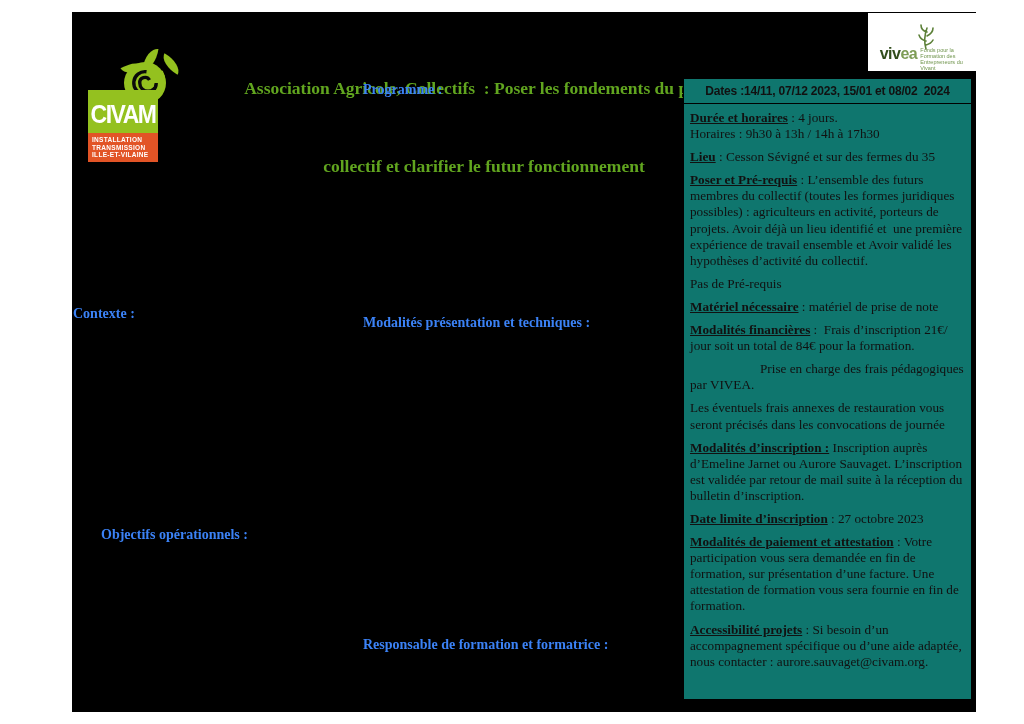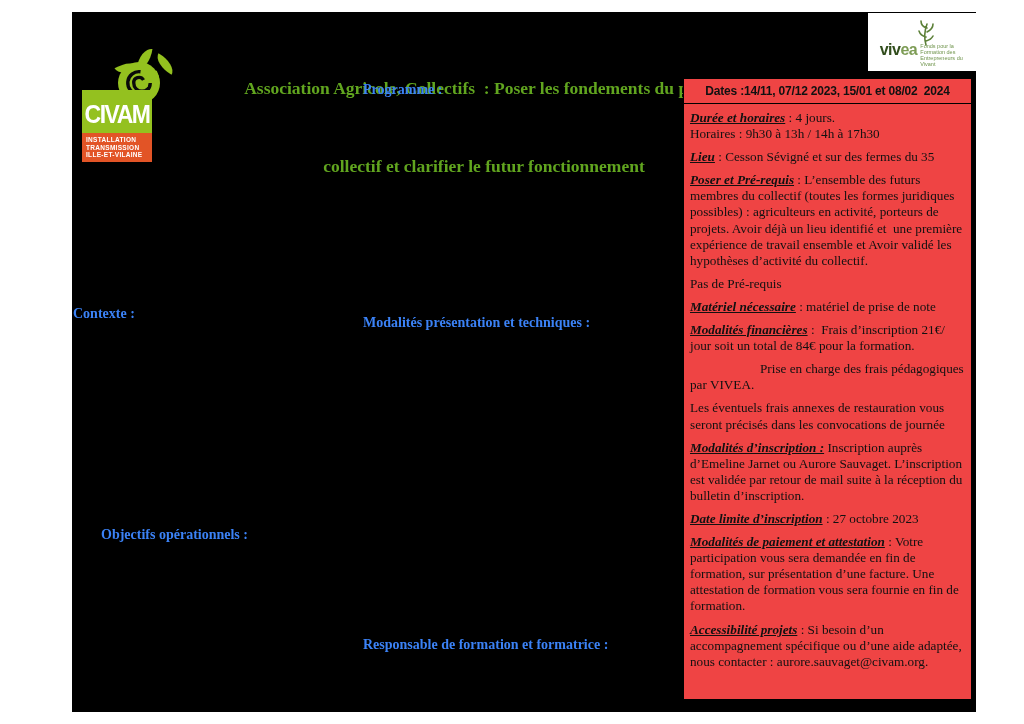--- a/index.html
+++ b/index.html
@@ -15,35 +15,35 @@
   
   .title{
     position:absolute;left:0;top:11px;width:100%;box-sizing:border-box;
     padding-right:80px;text-align:center;color:#61a51f;font-weight:bold;
     font-size:17.5px;line-height:26px;white-space:pre-wrap;
   }
 
   
   .vivea{
     position:absolute;right:-2px;top:1px;width:110px;height:58px;background:#fff;
-    display:flex;flex-direction:column;align-items:center;justify-content:center;
+    display:flex;flex-direction:column;align-items:center;justify-content:flex-end;
     padding-top:2px;box-sizing:border-box;font-family:"Liberation Sans",sans-serif;
   }
   .vtree{width:26px;height:26px;display:block;margin-left:6px;}
   .vrow{display:flex;align-items:flex-start;margin-top:-4px;}
   .vname{font-size:16px;line-height:16px;letter-spacing:-0.5px;}
   .vname .vb{font-weight:bold;color:#314d1c;}
   .vname .vl{font-weight:bold;color:#7d9c55;}
   .vtag{
     width:46px;font-size:5.5px;line-height:6px;color:#6f944c;margin-left:3px;
     margin-top:1px;
   }
 
   
-  .civam{position:absolute;left:10px;top:30px;width:100px;height:132px;}
+  .civam{position:absolute;left:16px;top:30px;width:100px;height:132px;}
   .leaf{position:absolute;background:#94c11f;}
   .l1{left:34px;top:20px;width:22px;height:12px;border-radius:0 100% 0 100%;transform:rotate(-30deg);}
   .l2{left:56px;top:6px;width:13px;height:22px;border-radius:100% 0 100% 0;transform:rotate(8deg);}
   .l3{left:72px;top:16px;width:22px;height:12px;border-radius:0 100% 0 100%;transform:rotate(30deg);}
   .l4{left:66px;top:33px;width:16px;height:10px;border-radius:0 100% 0 100%;transform:rotate(62deg);}
   .spiral{
     position:absolute;left:36px;top:20px;width:42px;height:42px;background:#94c11f;
     border-radius:50%;display:flex;align-items:center;justify-content:center;
   }
   .spiral svg{width:30px;height:30px;}
@@ -70,30 +70,30 @@
   }
   .lbl-programme{left:291px;top:70px;}
   .lbl-contexte{left:1px;top:282px;margin-top:12px;}
   .lbl-modalites{left:291px;top:303px;}
   .lbl-objectifs{left:1px;top:515px;padding-left:28px;}
   .lbl-responsable{left:291px;top:625px;}
 
   
   .panel{
     position:absolute;left:611px;top:66px;width:289px;height:622px;
-    background:#ef4444;border:1px solid #000;box-sizing:border-box;color:#111;
+    background:#0f766e;border:1px solid #000;box-sizing:border-box;color:#111;
   }
   .dates{
     height:24px;line-height:24px;text-align:center;font-weight:bold;font-size:12px;
     border-bottom:1px solid #000;white-space:pre-wrap;
     font-family:"Liberation Sans",sans-serif;letter-spacing:-0.2px;
   }
   .secs{padding:6px 6px 0 6px;font-size:13.2px;line-height:1.22;}
   .sec{margin:0 0 7px 0;white-space:pre-wrap;}
-  .sec .ttl{font-weight:bold;text-decoration:underline;font-style:italic;}
+  .sec .ttl{font-weight:bold;text-decoration:underline;}
   .sec.indent{text-indent:70px;}
   .sec.gap{margin-top:4px;}
 </style>
 </head>
 <body>
 
 <div class="canvas">
 
   <div class="title">
     <div>Association Agricole, Collectifs  : Poser les fondements du projet</div>

